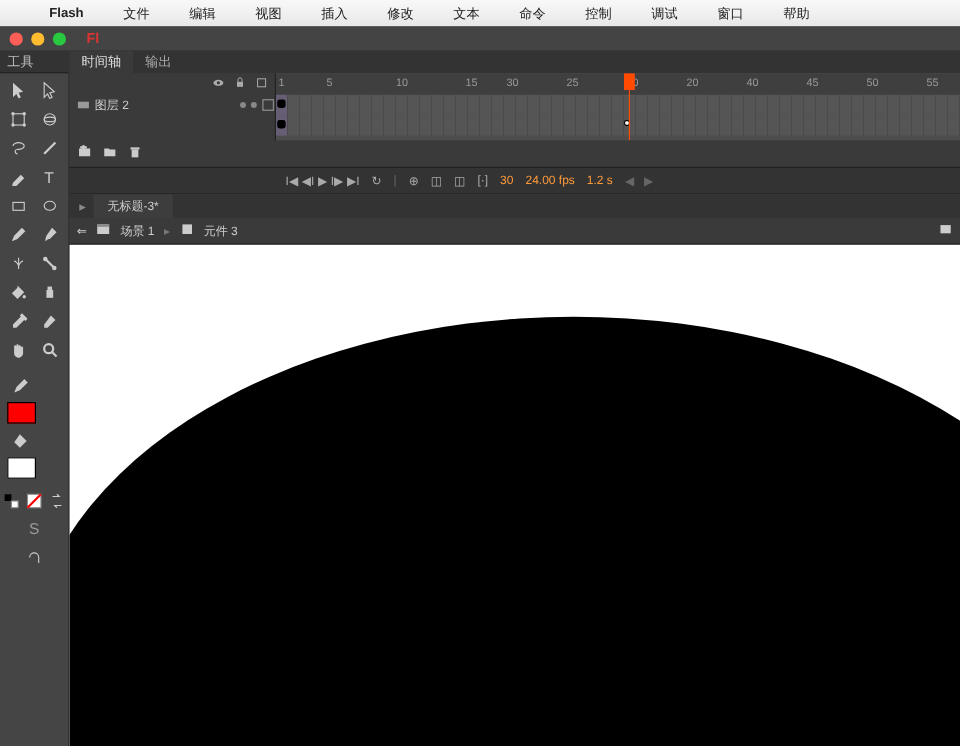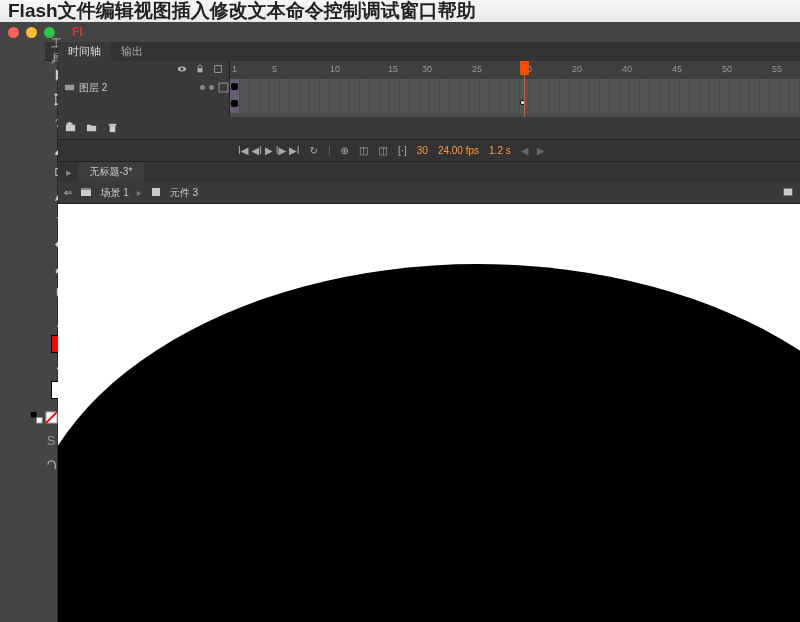--- a/index.html
+++ b/index.html
@@ -1,34 +1,34 @@
 <!DOCTYPE html>
 <html><head>
 <meta charset="utf-8">
 <style>
 * { margin: 0; padding: 0; box-sizing: border-box; font-family: "Helvetica Neue", Arial, sans-serif; }
 body { background: #4a4a4a; width: 800px; height: 622px; overflow: hidden; font-size: 11px; color: #ccc; user-select: none; }
 
 
-.mac-menu { height: 22px; background: linear-gradient(#f8f8f8,#e8e8e8); display: flex; align-items: center; padding: 0 8px; gap: 0; color: #222; font-size: 19px; text-align: right; }
+.mac-menu { height: 22px; background: linear-gradient(#f8f8f8,#e8e8e8); display: flex; align-items: center; padding: 0 8px; gap: 33px; color: #222; font-size: 11px; text-align: right; }
 .mac-menu .apple { font-size: 14px; }
 .mac-menu .app-name { font-weight: 600; }
-.mac-menu span { cursor: default; font-weight: bold; }
+.mac-menu span { cursor: default; }
 
 
 .window-chrome { height: 20px; background: #444; display: flex; align-items: center; padding-left: 8px; gap: 7px; }
 .traffic { width: 11px; height: 11px; border-radius: 50%; }
 .tl-red { background: #ff5f57; } .tl-yellow { background: #febc2e; } .tl-green { background: #28c840; }
 .window-chrome .fl { margin-left: 10px; color: #d33; font-weight: bold; font-size: 12px; }
 
 
 .layout { display: flex; height: calc(100% - 42px); }
 
 
-.tools-wrap { width: 58px; background: #454545; display: flex; flex-direction: column; border-right: 1px solid #2a2a2a; padding-left: 45px; }
+.tools-wrap { width: 58px; background: #454545; display: flex; flex-direction: column; border-right: 1px solid #2a2a2a; }
 .panel-tab { height: 19px; background: #333; font-size: 11px; display: flex; align-items: center; padding-left: 6px; color: #bbb; border-bottom: 1px solid #222; }
 .tools-grid { display: grid; grid-template-columns: 1fr 1fr; gap: 0; padding: 2px; }
 .tool { width: 26px; height: 24px; display: flex; align-items: center; justify-content: center; color: #ccc; cursor: pointer; }
 .tool svg { width: 15px; height: 15px; }
 .swatch-group { padding: 4px; display: flex; flex-direction: column; gap: 2px; }
 .swatch { width: 24px; height: 18px; border: 1px solid #000; margin-left: 2px; }
 .swatch.red { background: #ff0000; }
 .swatch.white { background: #fff; }
 .opt-row { display: flex; justify-content: center; padding: 2px 0; color: #999; font-size: 12px; }
 

